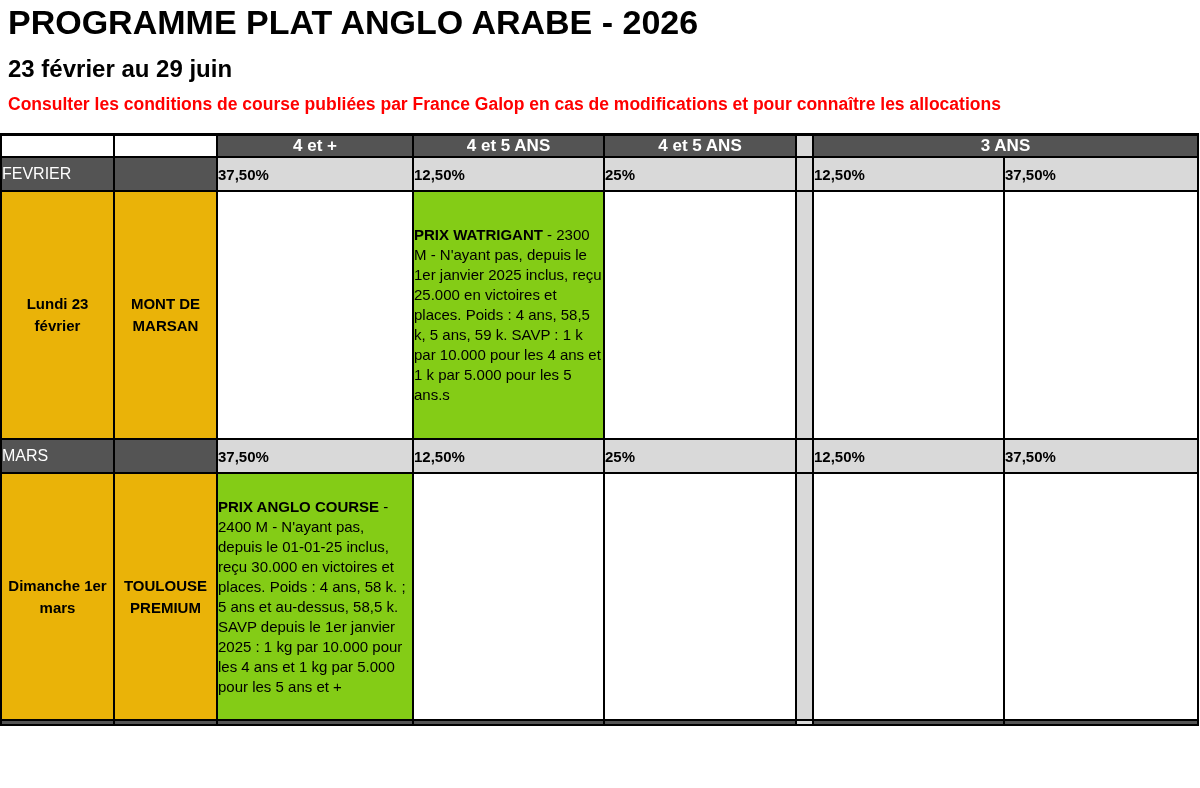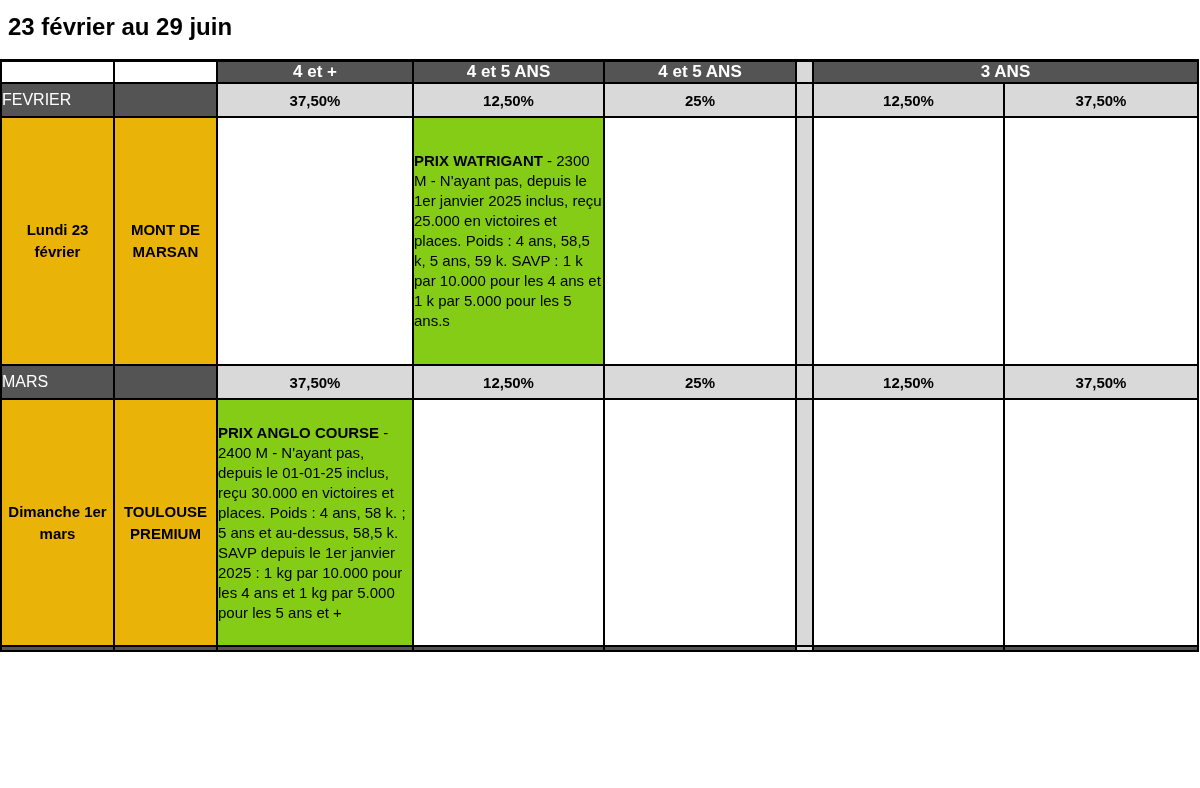--- a/index.html
+++ b/index.html
@@ -49,41 +49,43 @@
     font-size:17px;font-weight:bold;text-align:center;
   }
   .white-cell{background:#ffffff;}
   .dark-cell{background:var(--dark);}
   .gap-cell{background:var(--gray);}
   .month-cell{
     background:var(--dark);color:#ffffff;text-align:left;
     font-size:16px;font-weight:normal;padding-left:8px;
   }
   .pct-cell{
-    background:var(--gray);text-align:center;
+    background:var(--gray);text-align:left;
     font-size:15px;font-weight:bold;
   }
   .date-cell,.venue-cell{
     background:#eab308;text-align:center;
     font-size:15px;font-weight:bold;line-height:22px;
     padding:2px 4px;
   }
   .race-cell{
     background:#84cc16;
     font-size:15px;line-height:20px;padding:2px 4px;
   }
   .race-cell .race-name{font-weight:bold;}
   .empty-cell{background:#ffffff;}
 </style>
 </head>
 <body>
 
 <div class="page">
 
+  <h1 class="page-title">PROGRAMME PLAT ANGLO ARABE - 2026</h1>
   <h2 class="date-range">23 février au 29 juin</h2>
+  <p class="notice">Consulter les conditions de course publiées par France Galop en cas de modifications et pour connaître les allocations</p>
 
   <table class="program">
     <colgroup>
       <col style="width:113px">
         <col style="width:103px">
         <col style="width:196px">
       <col style="width:191px">
         <col style="width:192px">
         <col style="width:17px">
       <col style="width:191px">

